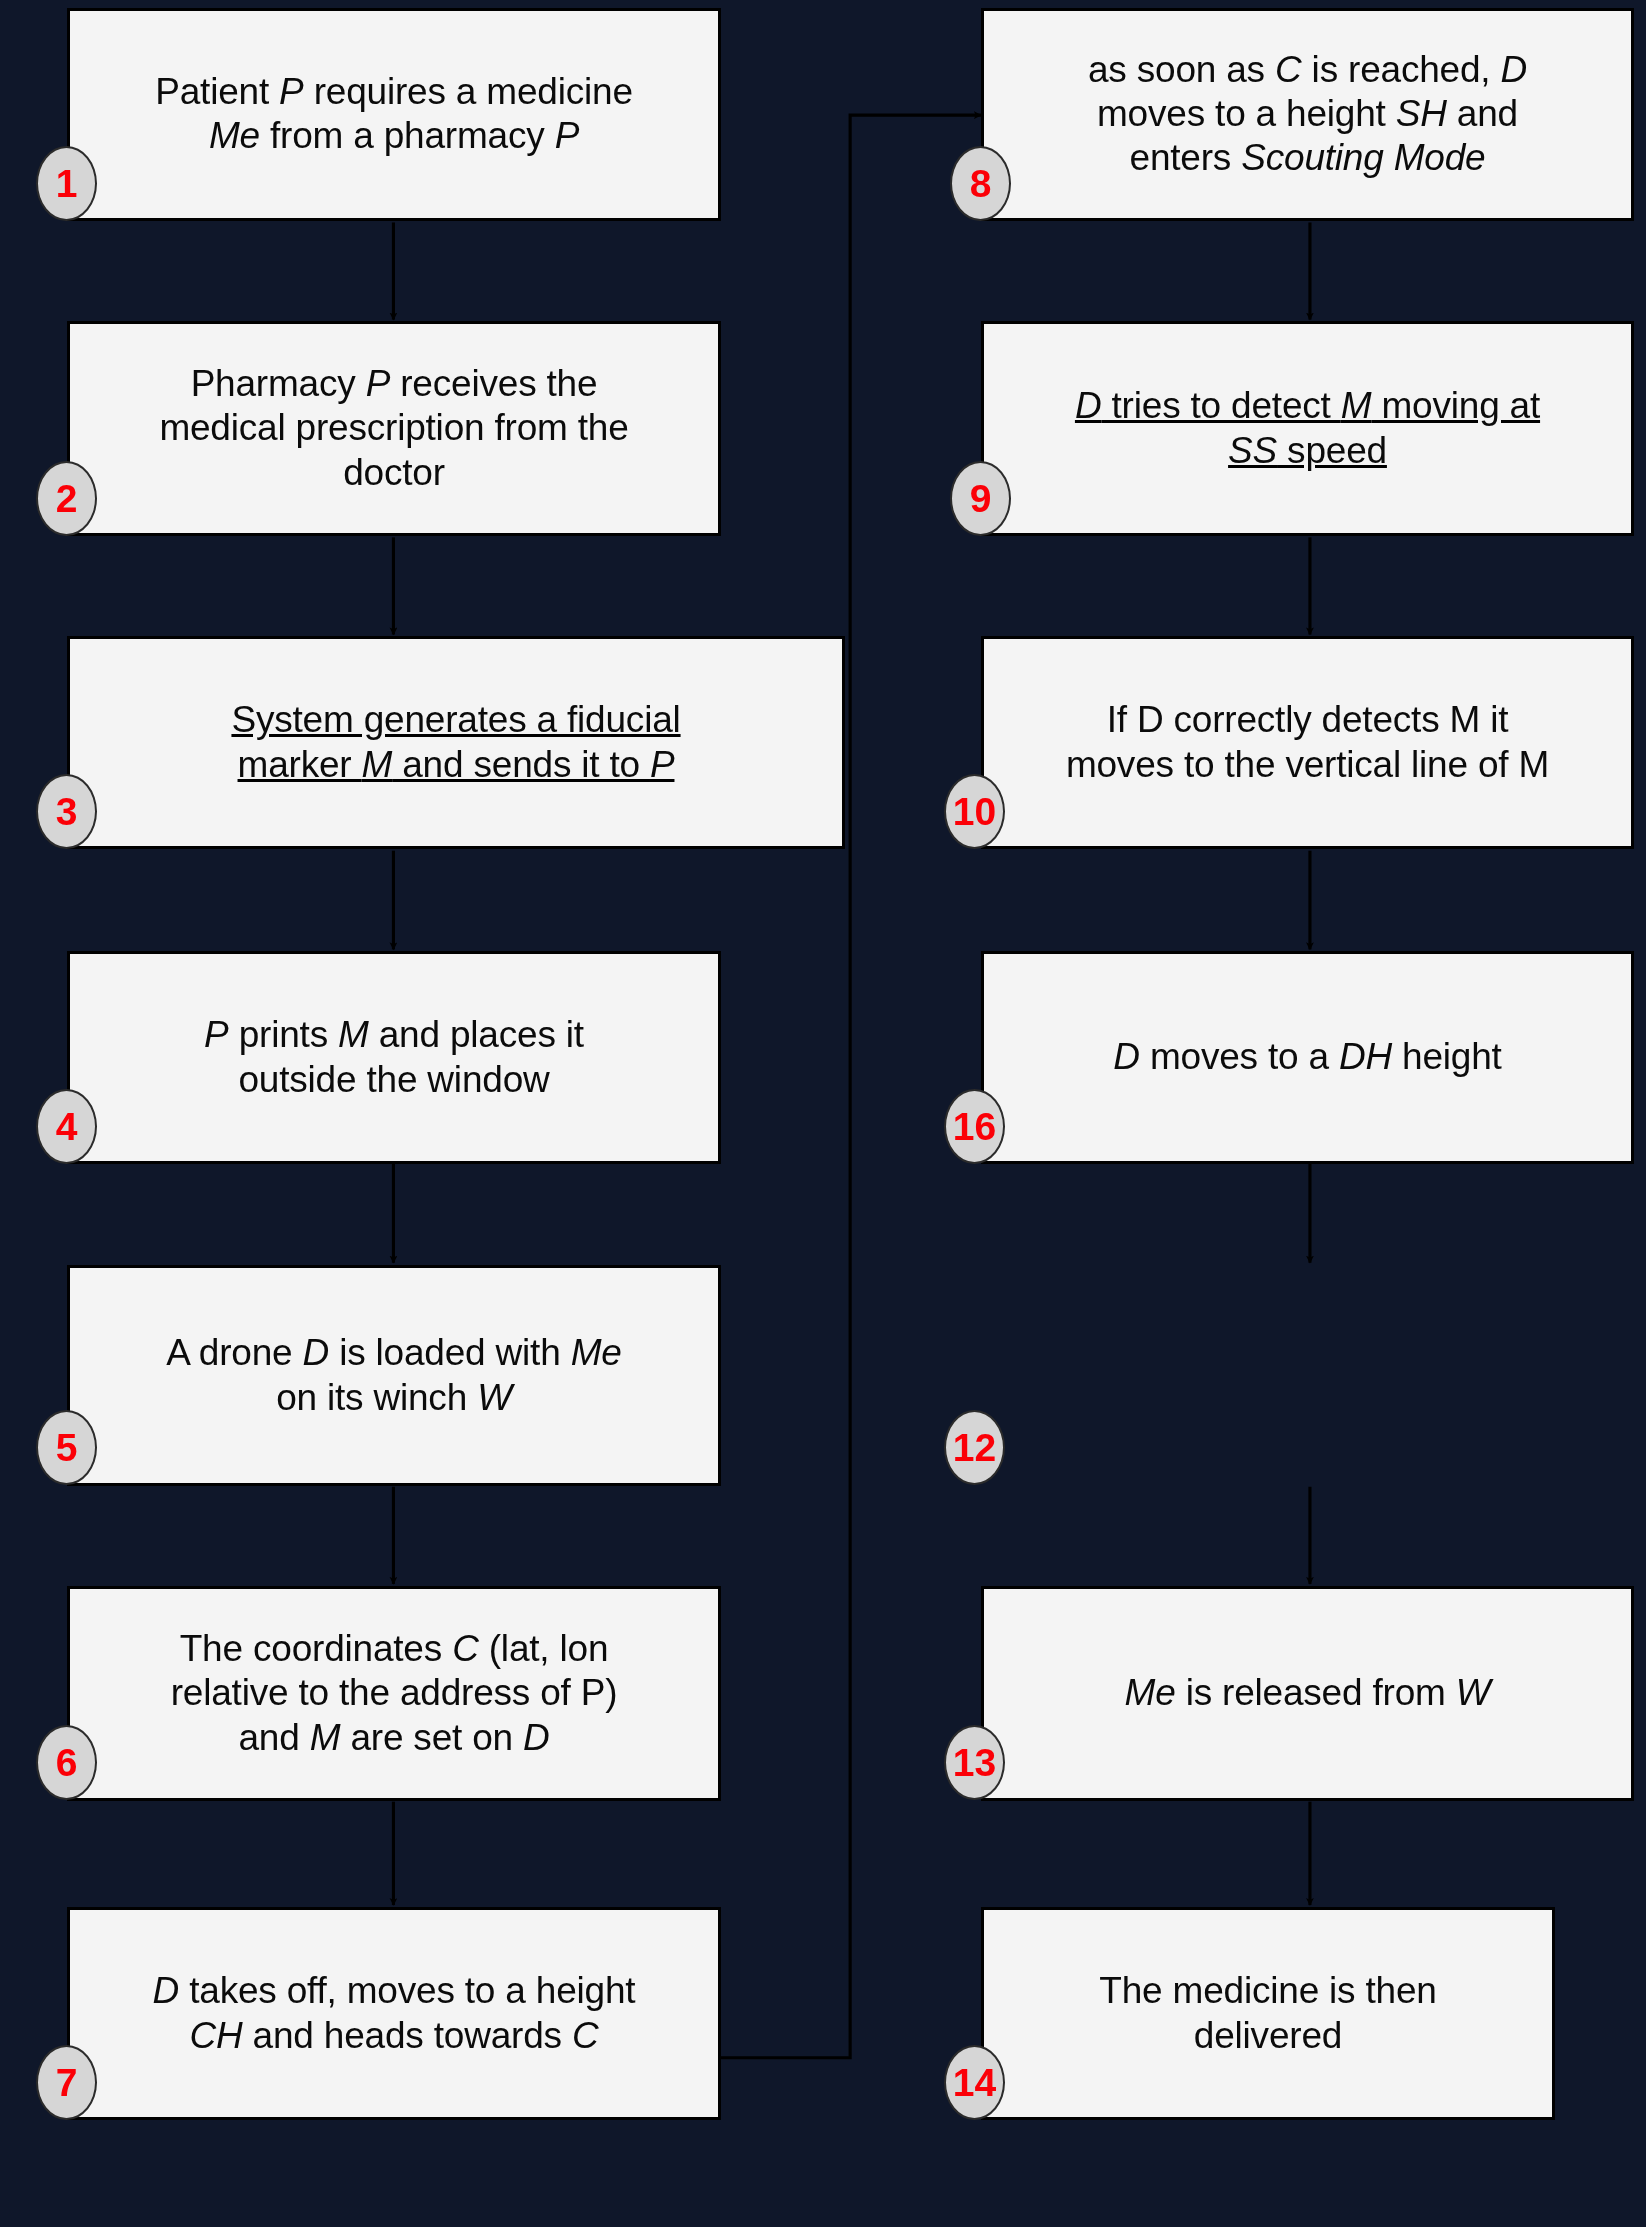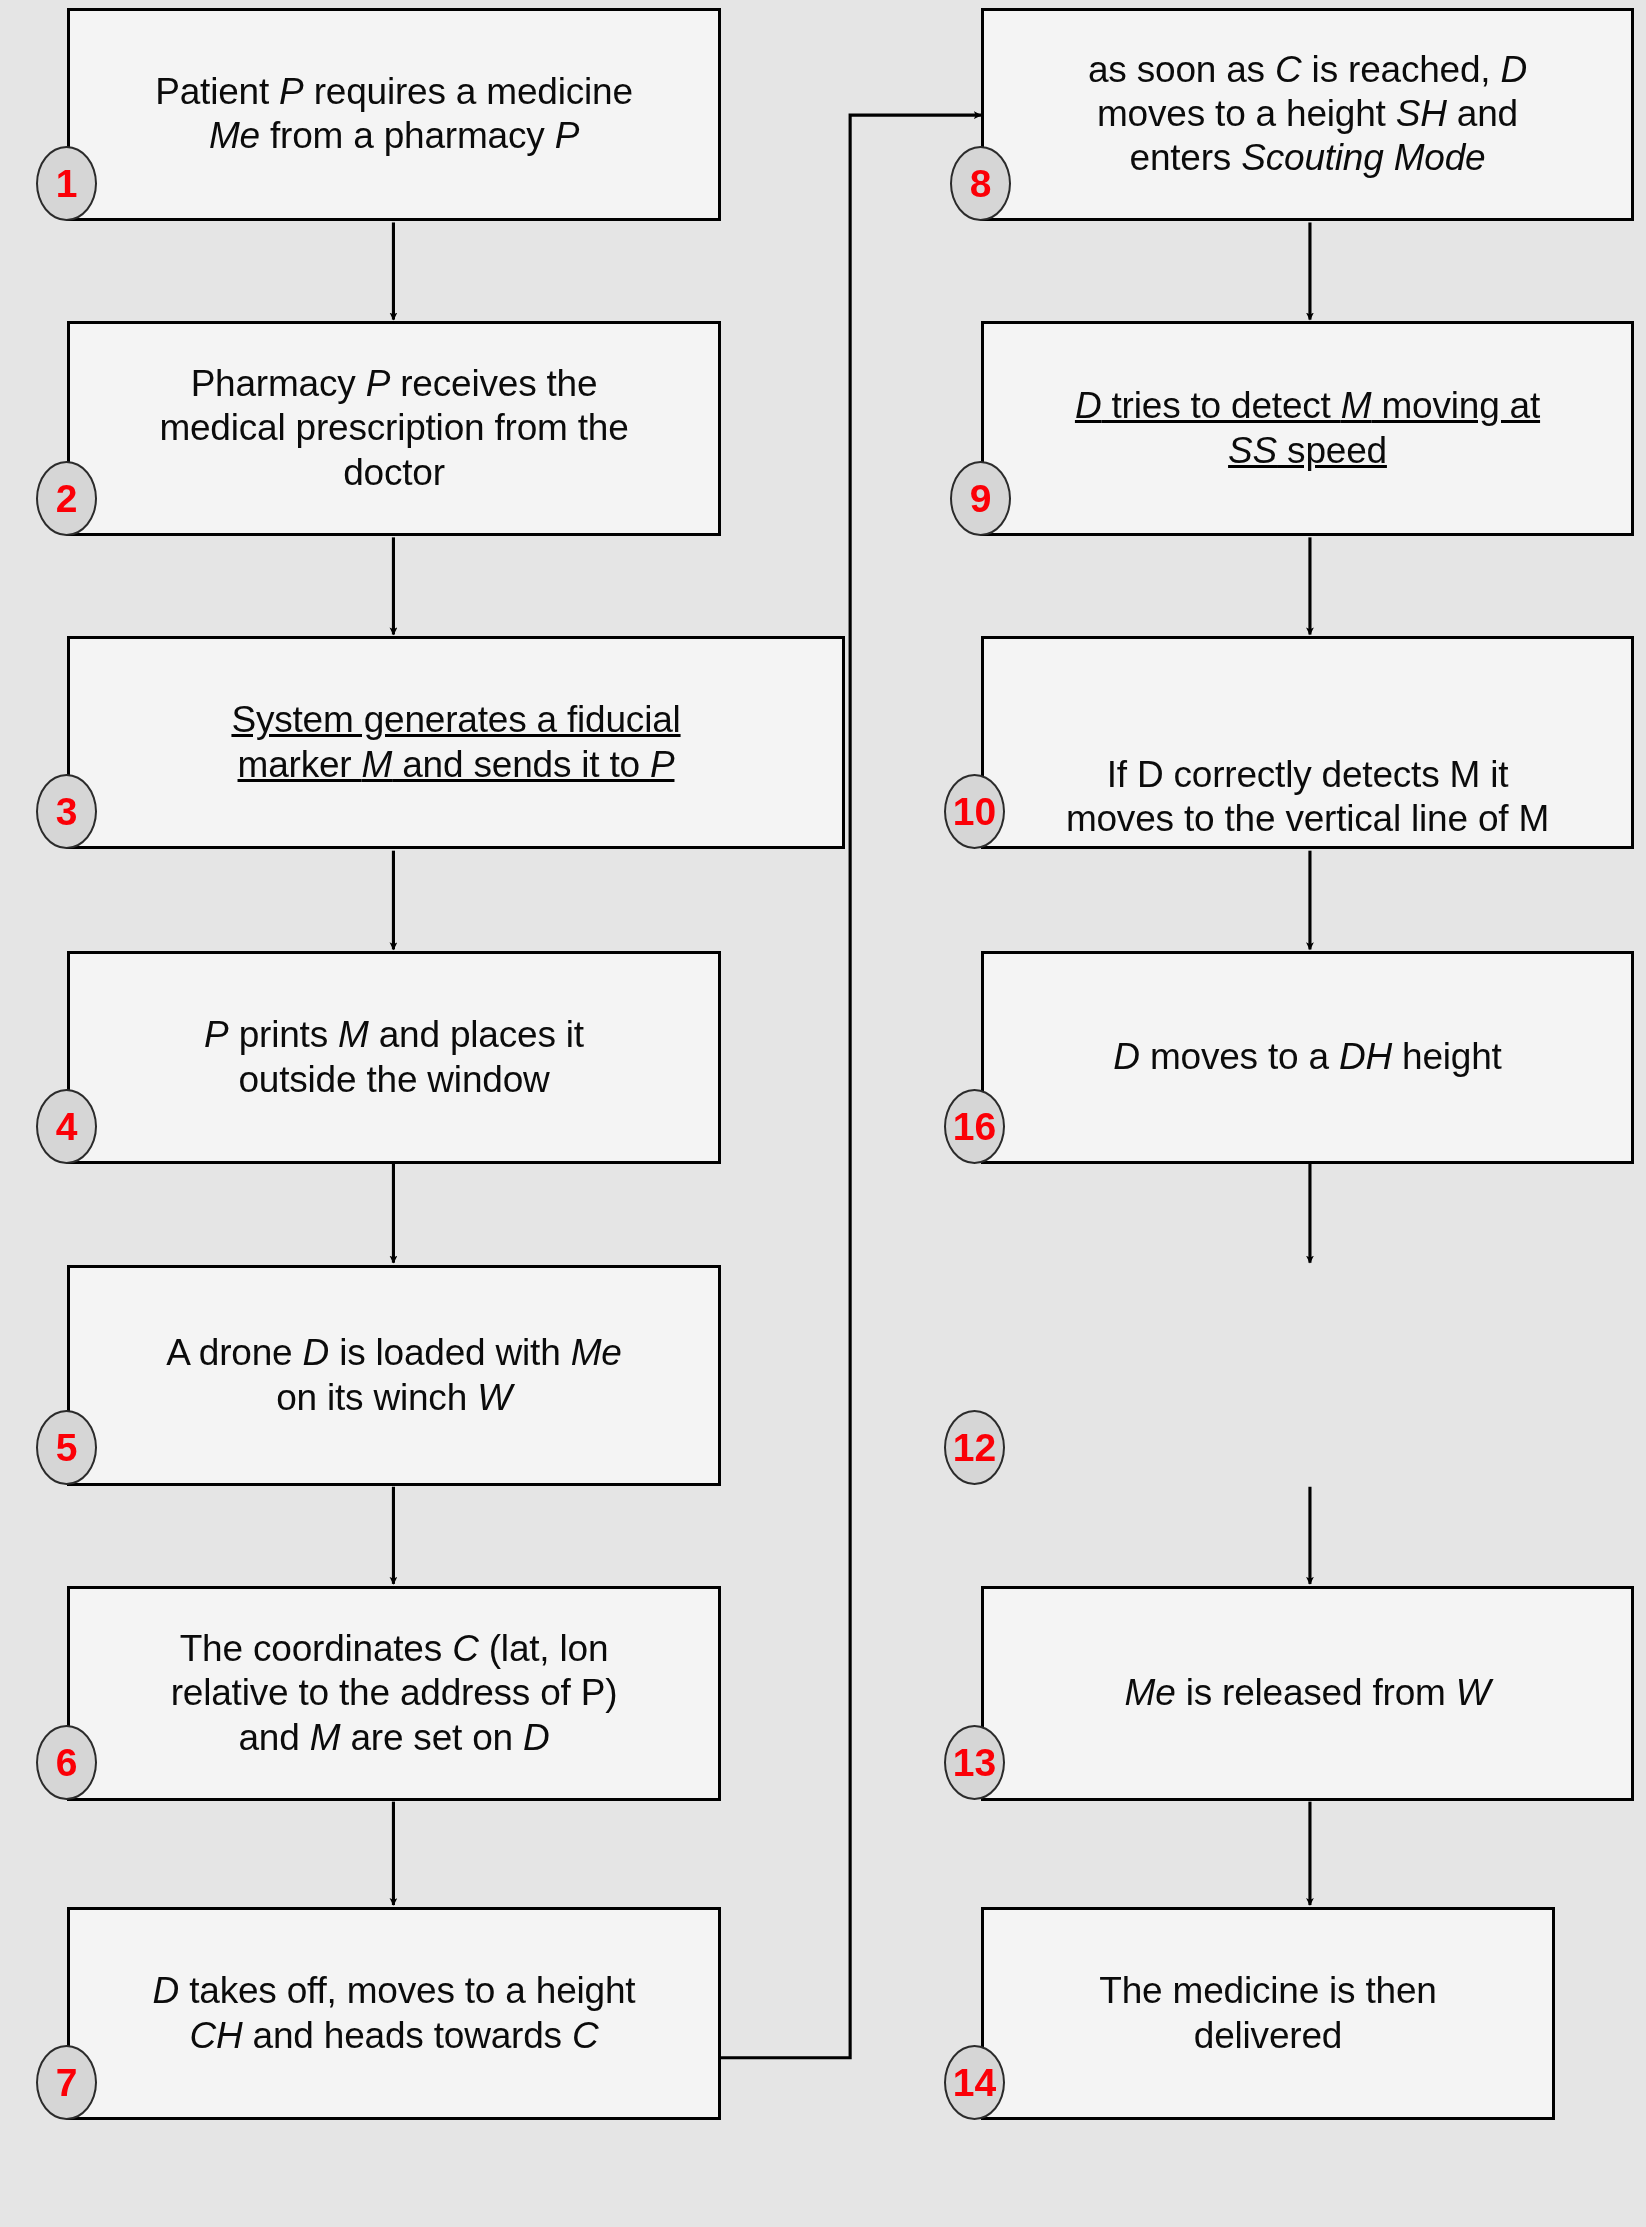--- a/index.html
+++ b/index.html
@@ -1,17 +1,17 @@
 <!DOCTYPE html>
 <html style="font-size:12.5px"><head>
 <meta charset="utf-8">
 <style>
   html,body{margin:0;padding:0;background:#ffffff;}
   body{width:1647px;height:2227px;font-family:"Liberation Sans",sans-serif;}
-  #stage{position:relative;width:1647px;height:2227px;overflow:hidden;background:#e5e5e5;}
+  #stage{position:relative;width:1647px;height:2227px;overflow:hidden;background:#0f172a;}
   #edges{position:absolute;left:0;top:0;width:1647px;height:2227px;}
 
   .node{
     position:absolute;
     box-sizing:border-box;
     background:#f4f4f4;
     border:3.1px solid #000000;
     display:flex;
     align-items:center;
     justify-content:center;
@@ -146,21 +146,21 @@
   </div>
 
   <div class="node" style="left:981px; top:321px;  width:653px; height:215px;text-decoration:underline;">
     <div class="txt"><i>D</i> tries to detect <i>M</i> moving at<br><i>SS</i> speed</div>
   </div>
   <div class="badge" style="left:950px; top:461px;">
     <span class="ell"></span>
     <span class="num">9</span>
   </div>
 
-  <div class="node" style="left:981px; top:636px;  width:653px; height:213px;align-items:flex-end;">
+  <div class="node" style="left:981px; top:636px;  width:653px; height:213px;">
     <div class="txt">If D correctly detects M it<br>moves to the vertical line of M</div>
   </div>
   <div class="badge" style="left:944px; top:774px;">
     <span class="ell"></span>
     <span class="num">10</span>
   </div>
 
   <div class="node" style="left:981px; top:951px; width:653px; height:213px;">
     <div class="txt"><i>D</i> moves to a <i>DH</i> height</div>
   </div>

